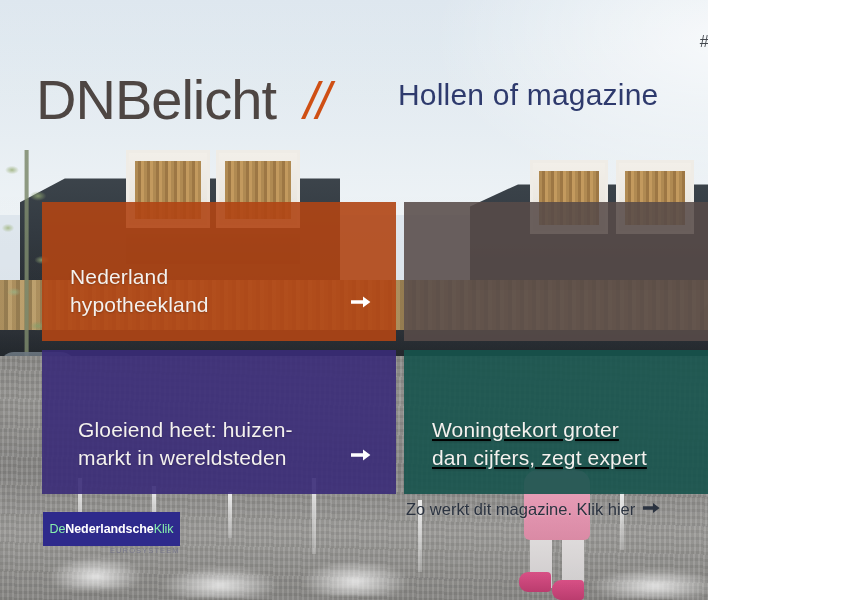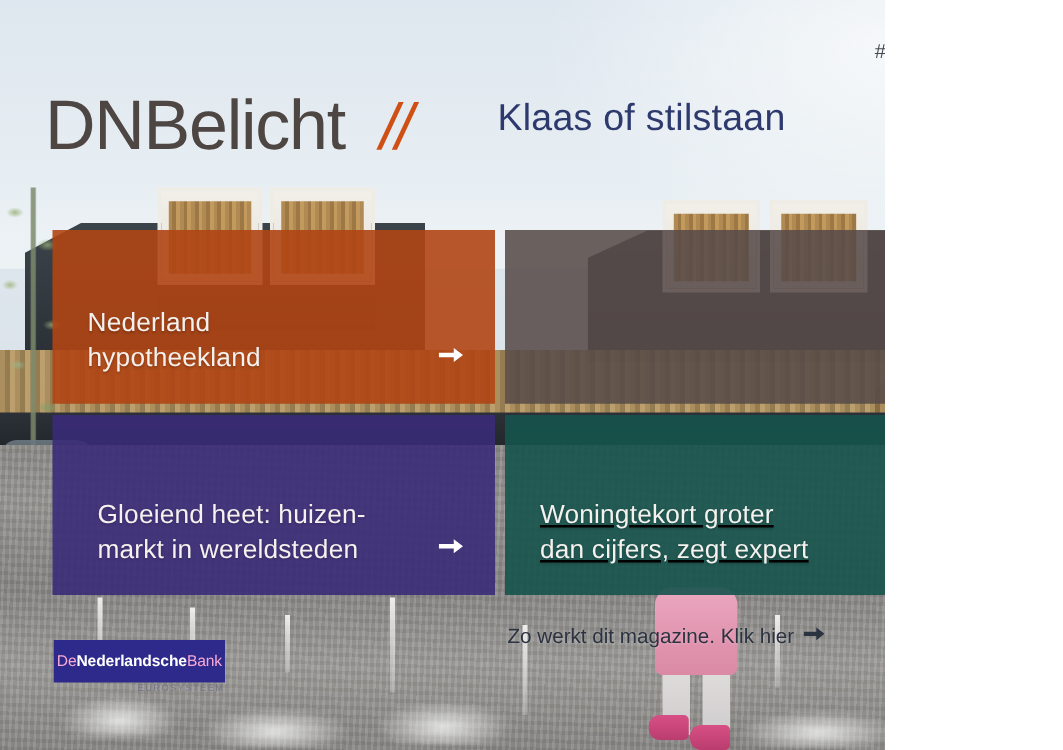--- a/index.html
+++ b/index.html
@@ -236,21 +236,21 @@
   }
   .subtitle .l2 { display: block; text-align: right; }
   .head-arrow {
     position: absolute; left: 733px; top: 80px;
     width: 36px; height: 36px; display: flex; align-items: center; justify-content: center;
     cursor: pointer;
   }
 
   
   .tiles {
-    position: absolute; left: 42px; top: 184px;
+    position: absolute; left: 42px; top: 202px;
     width: 716px; height: 292px;
     display: grid;
     grid-template-columns: 354px 354px;
     grid-template-rows: 139px 144px;
     column-gap: 8px; row-gap: 9px;
   }
   .tile {
     position: relative; cursor: pointer;
     display: flex; align-items: flex-end;
     padding: 0 0 22px 28px;
@@ -271,21 +271,21 @@
     position: absolute; left: 43px; top: 512px;
     width: 137px; height: 34px;
     background: #2e2a8c;
     display: flex; align-items: center; justify-content: center;
     cursor: pointer;
   }
   .dnb-logo-text {
     font-size: 12.5px; color: #ffffff; letter-spacing: -.1px; white-space: nowrap;
   }
   .dnb-logo-text b { font-weight: 700; }
-  .dnb-logo-text i { font-style: normal; color: #f9a8d4; }
+  .dnb-logo-text i { font-style: normal; color: #86efac; }
   .dnb-euro {
     position: absolute; left: 110px; top: 546px;
     font-size: 7.5px; letter-spacing: 1.1px; color: #6f6f86;
     opacity: .85;
   }
   .magazine-link {
     position: absolute; left: 406px; top: 500px;
     display: flex; align-items: flex-end; gap: 8px;
     color: #2b3340; font-size: 16.5px; font-weight: 400;
     cursor: pointer; white-space: nowrap;
@@ -366,21 +366,21 @@
   <div class="masthead">
 
     <div class="issue">#2  2019</div>
 
     <div class="logo-wrap">
       <span class="logo-text">DNBelicht</span>
       <span class="logo-slash">//</span>
     </div>
 
     <div class="subtitle">
-      <span class="l2">Klaas of stilstaan</span>
+      <span class="l2">Hollen of magazine</span>
     </div>
 
     <div class="head-arrow">
       <svg width="34" height="30" viewBox="0 0 34 30" aria-hidden="true">
         <path d="M0 11.5 H17.5 V3 L33 15 L17.5 27 V18.5 H0 Z" fill="#cf4f14"></path>
       </svg>
     </div>
   </div>
 
   <div class="tiles">
@@ -415,21 +415,21 @@
       <div class="tile-title">Woningtekort groter<br>dan cijfers, zegt expert</div>
       <span class="tile-arrow">
         <svg width="20" height="16" viewBox="0 0 20 16" aria-hidden="true">
           <path d="M0 6.2 H12 V2.4 L19.4 8 L12 13.6 V9.8 H0 Z" fill="#ffffff"></path>
         </svg>
       </span>
     </div>
   </div>
 
   <div class="dnb-logo">
-    <span class="dnb-logo-text"><i>De</i><b>Nederlandsche</b><i>Bank</i></span>
+    <span class="dnb-logo-text"><i>De</i><b>Nederlandsche</b><i>Klik</i></span>
   </div>
   <div class="dnb-euro">EUROSYSTEEM</div>
 
   <div class="magazine-link">
     <span>Zo werkt dit magazine. Klik hier</span>
     <span>
       <svg width="17" height="14" viewBox="0 0 17 14" aria-hidden="true">
         <path d="M0 5.3 H10 V1.9 L16.6 7 L10 12.1 V8.7 H0 Z" fill="#2b3340"></path>
       </svg>
     </span>

